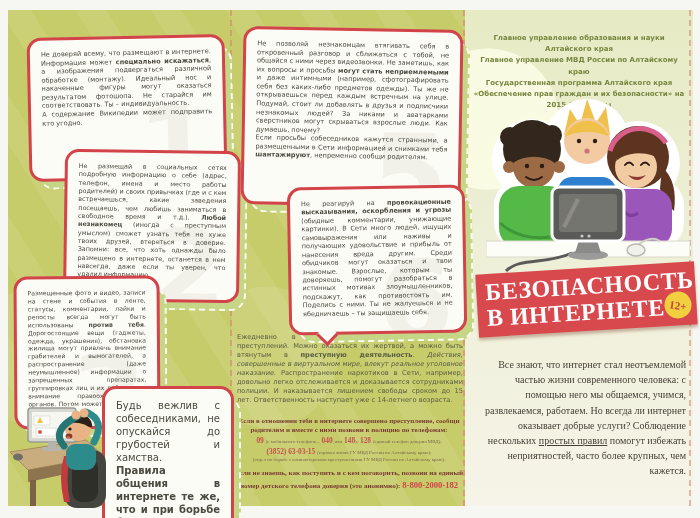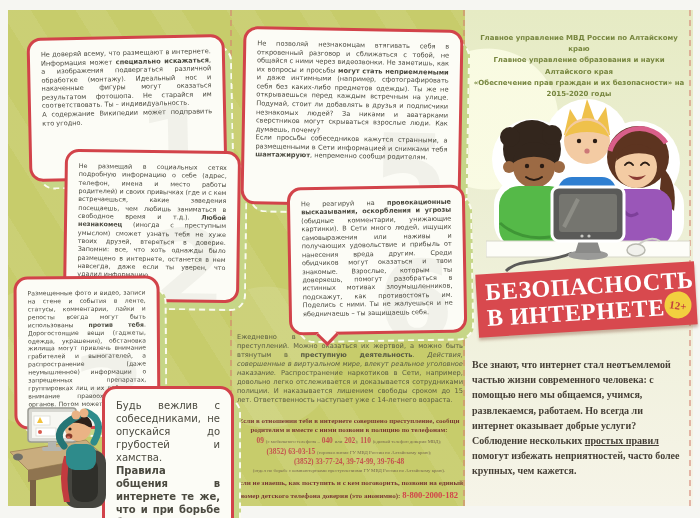--- a/index.html
+++ b/index.html
@@ -48,21 +48,21 @@
   #police .pline small{color:#77684e;font-weight:normal;font-size:4.9px;}
   #police .note{color:#77684e;font-size:4.9px;line-height:1.3;}
   #police .helpline{margin-top:5px;color:#7a3b33;font-weight:bold;font-size:7.1px;line-height:1.4;}
   #police .helpline b{color:#d2434a;font-size:8.6px;}
 
   
   #cover-header{position:absolute;left:470px;top:33px;width:218px;text-align:center;font-size:7px;font-weight:bold;color:#77863f;line-height:1.6;z-index:4;}
   #banner{position:absolute;left:477px;top:268px;width:219px;height:63px;background:#d8494e;transform:rotate(-3.5deg);z-index:10;box-shadow:0 3px 3px rgba(120,60,40,0.35);}
   #banner .title{font-family:"Liberation Serif",serif;font-weight:bold;color:#fff;font-size:24px;line-height:1.08;padding:6px 0 0 9px;letter-spacing:0.5px;white-space:nowrap;}
   #age-badge{position:absolute;right:5px;bottom:7px;width:27px;height:27px;border-radius:50%;background:#f2cf3f;color:#c2403f;font-weight:bold;font-size:11px;display:flex;align-items:center;justify-content:center;transform:rotate(12deg);font-family:"Liberation Serif",serif;}
-  #cover-intro{position:absolute;left:472px;top:357px;width:214px;text-align:left;font-family:"Liberation Serif",serif;font-weight:bold;font-size:10px;color:#474138;line-height:1.52;z-index:4;}
+  #cover-intro{position:absolute;left:472px;top:357px;width:214px;text-align:right;font-family:"Liberation Serif",serif;font-weight:normal;font-size:10px;color:#474138;line-height:1.52;z-index:4;}
 
   .illus{position:absolute;}
   #kids-illustration{left:486px;top:92px;width:204px;height:184px;z-index:5;}
   #boy-illustration{left:6px;top:400px;width:122px;height:108px;z-index:7;}
 </style>
 </head>
 <body>
 
 <div id="sheet">
 
@@ -120,30 +120,30 @@
     </div>
     <div class="tail"></div>
   </div>
 
   <div id="mid-text">
     <div class="crimes">Ежедневно в интернете совершается множество преступлений. Можно оказаться их жертвой, а можно быть втянутым в <b>преступную деятельность</b>. <i>Действия, совершенные в виртуальном мире, влекут реальное уголовное наказание.</i> Распространение наркотиков в Сети, например, довольно легко отслеживается и доказывается сотрудниками полиции. И наказывается лишением свободы сроком до 15 лет. Ответственность наступает уже с 14-летнего возраста.</div>
   </div>
 
   <div id="police">
     <div class="intro">Если в отношении тебя в интернете совершено преступление, сообщи родителям и вместе с ними позвони в полицию по телефонам:</div>
-    <div class="pline"><b>09</b> <small>(с мобильного телефона –</small> <b>040</b> <small>или</small> <b>202</b><small>);</small> <b>110</b> <small>(единый телефон доверия МВД);</small></div>
+    <div class="pline"><b>09</b> <small>(с мобильного телефона –</small> <b>040</b> <small>или</small> <b>148</b><small>);</small> <b>128</b> <small>(единый телефон доверия МВД);</small></div>
     <div class="pline"><b>(3852) 63-03-15</b> <small>(горячая линия ГУ МВД России по Алтайскому краю);</small></div>
-    <div class="pline"><b>(3852) 33-77-24, 39-74-99, 39-76-48</b></div>
     <div class="note">(отдел по борьбе с компьютерными преступлениями ГУ МВД России по Алтайскому краю).</div>
     <div class="helpline">Если не знаешь, как поступить и с кем поговорить, позвони на единый номер детского телефона доверия (это анонимно): <b>8-800-2000-182</b></div>
   </div>
 
   <div id="cover-header">
+    <div>Главное управление образования и науки Алтайского края</div>
     <div>Главное управление МВД России по Алтайскому краю</div>
-    <div>Главное управление образования и науки Алтайского края</div>
+    <div>Государственная программа Алтайского края</div>
     <div>«Обеспечение прав граждан и их безопасности» на 2015-2020 годы</div>
   </div>
 
   <svg class="illus" id="kids-illustration" viewBox="0 0 204 182">
 
     <g fill="#ffffff">
       <circle cx="46" cy="66" r="40"></circle>
         <circle cx="101" cy="48" r="42"></circle>
         <circle cx="152" cy="70" r="42"></circle>
       <rect x="8" y="86" width="190" height="70" rx="26"></rect>

